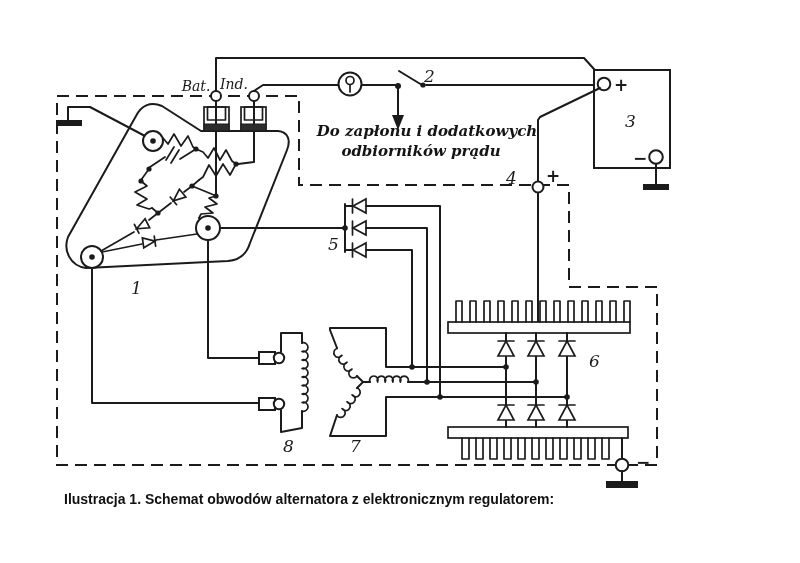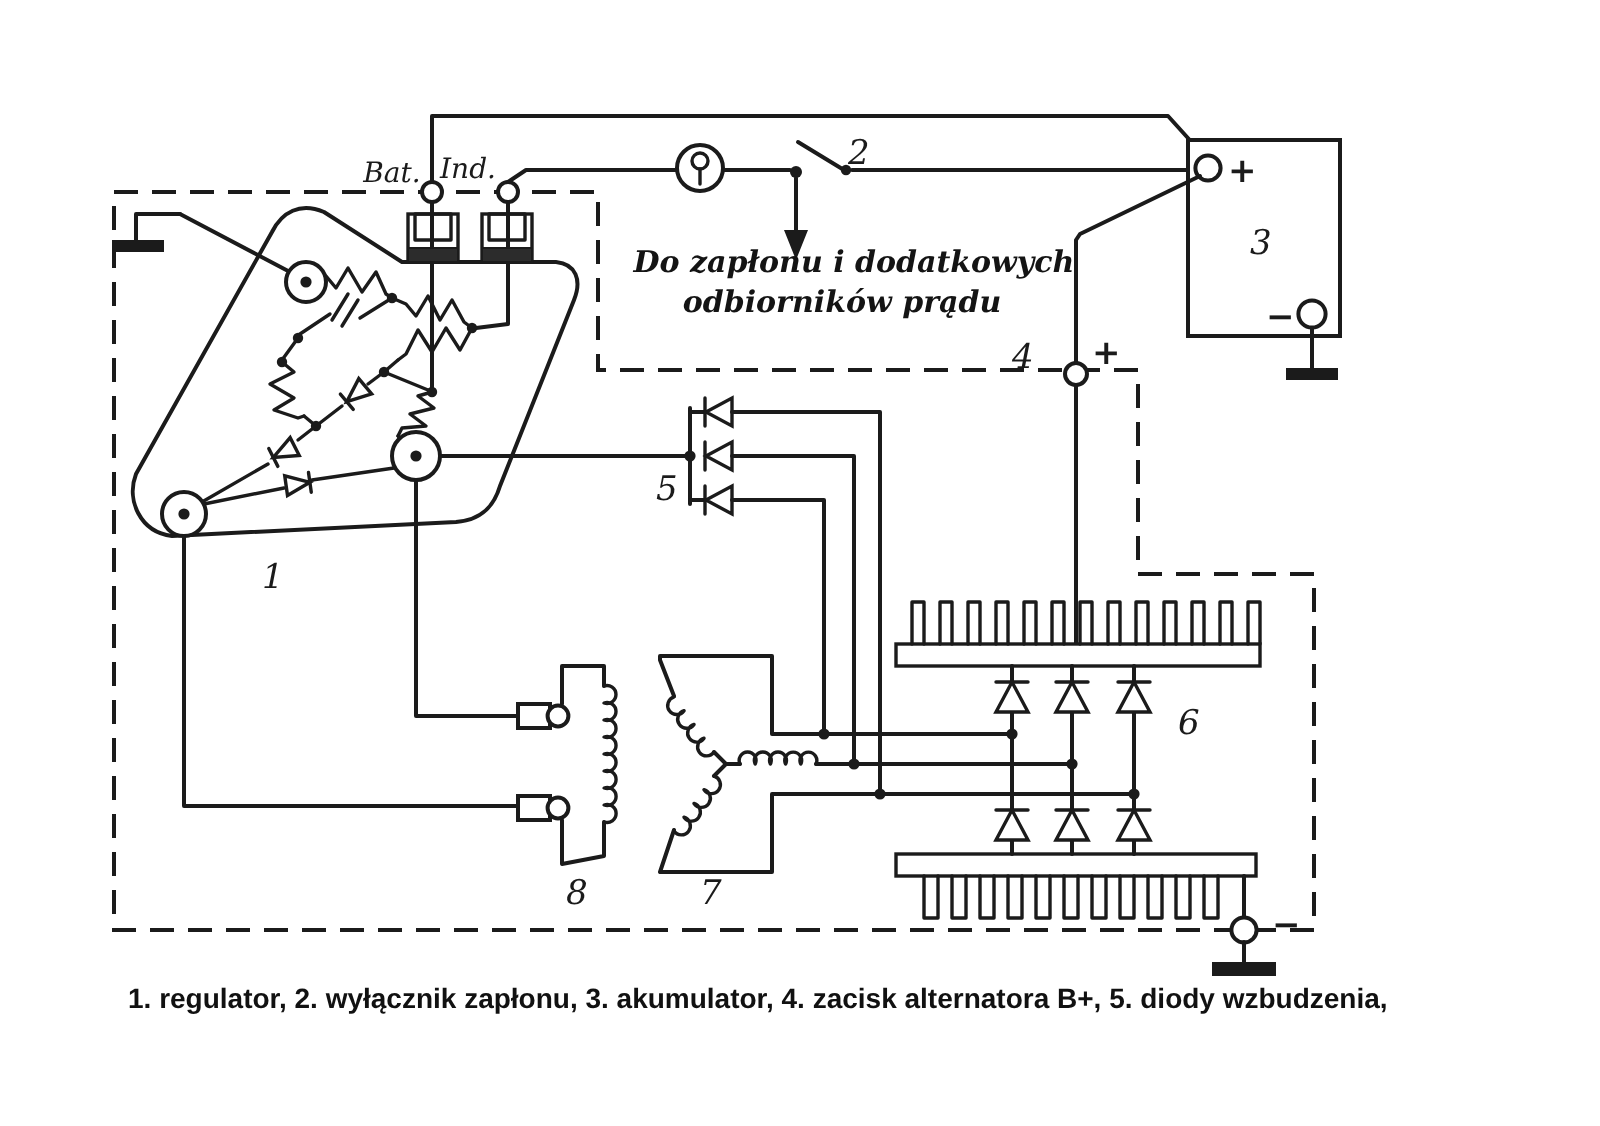--- a/index.html
+++ b/index.html
@@ -266,15 +266,15 @@
       <circle class="wf" cx="622" cy="465" r="6.3"></circle>
       <text class="sign" x="636" y="468">−</text>
       <line class="w" x1="622" y1="471" x2="622" y2="481"></line>
       <rect class="ink" x="606" y="481" width="32" height="7"></rect>
     </g>
   </g>
 
 </svg>
 
 <div class="caption">
-  <div>1. regulator, 2. wyłącznik zapłonu, 3. akumulator, 4. zacisk alternatora B+, 5. diody wzbudzenia,</div>
+  <div>Ilustracja 1. Schemat obwodów alternatora z elektronicznym regulatorem:</div>
 </div>
 </div>
 
 </body></html>

